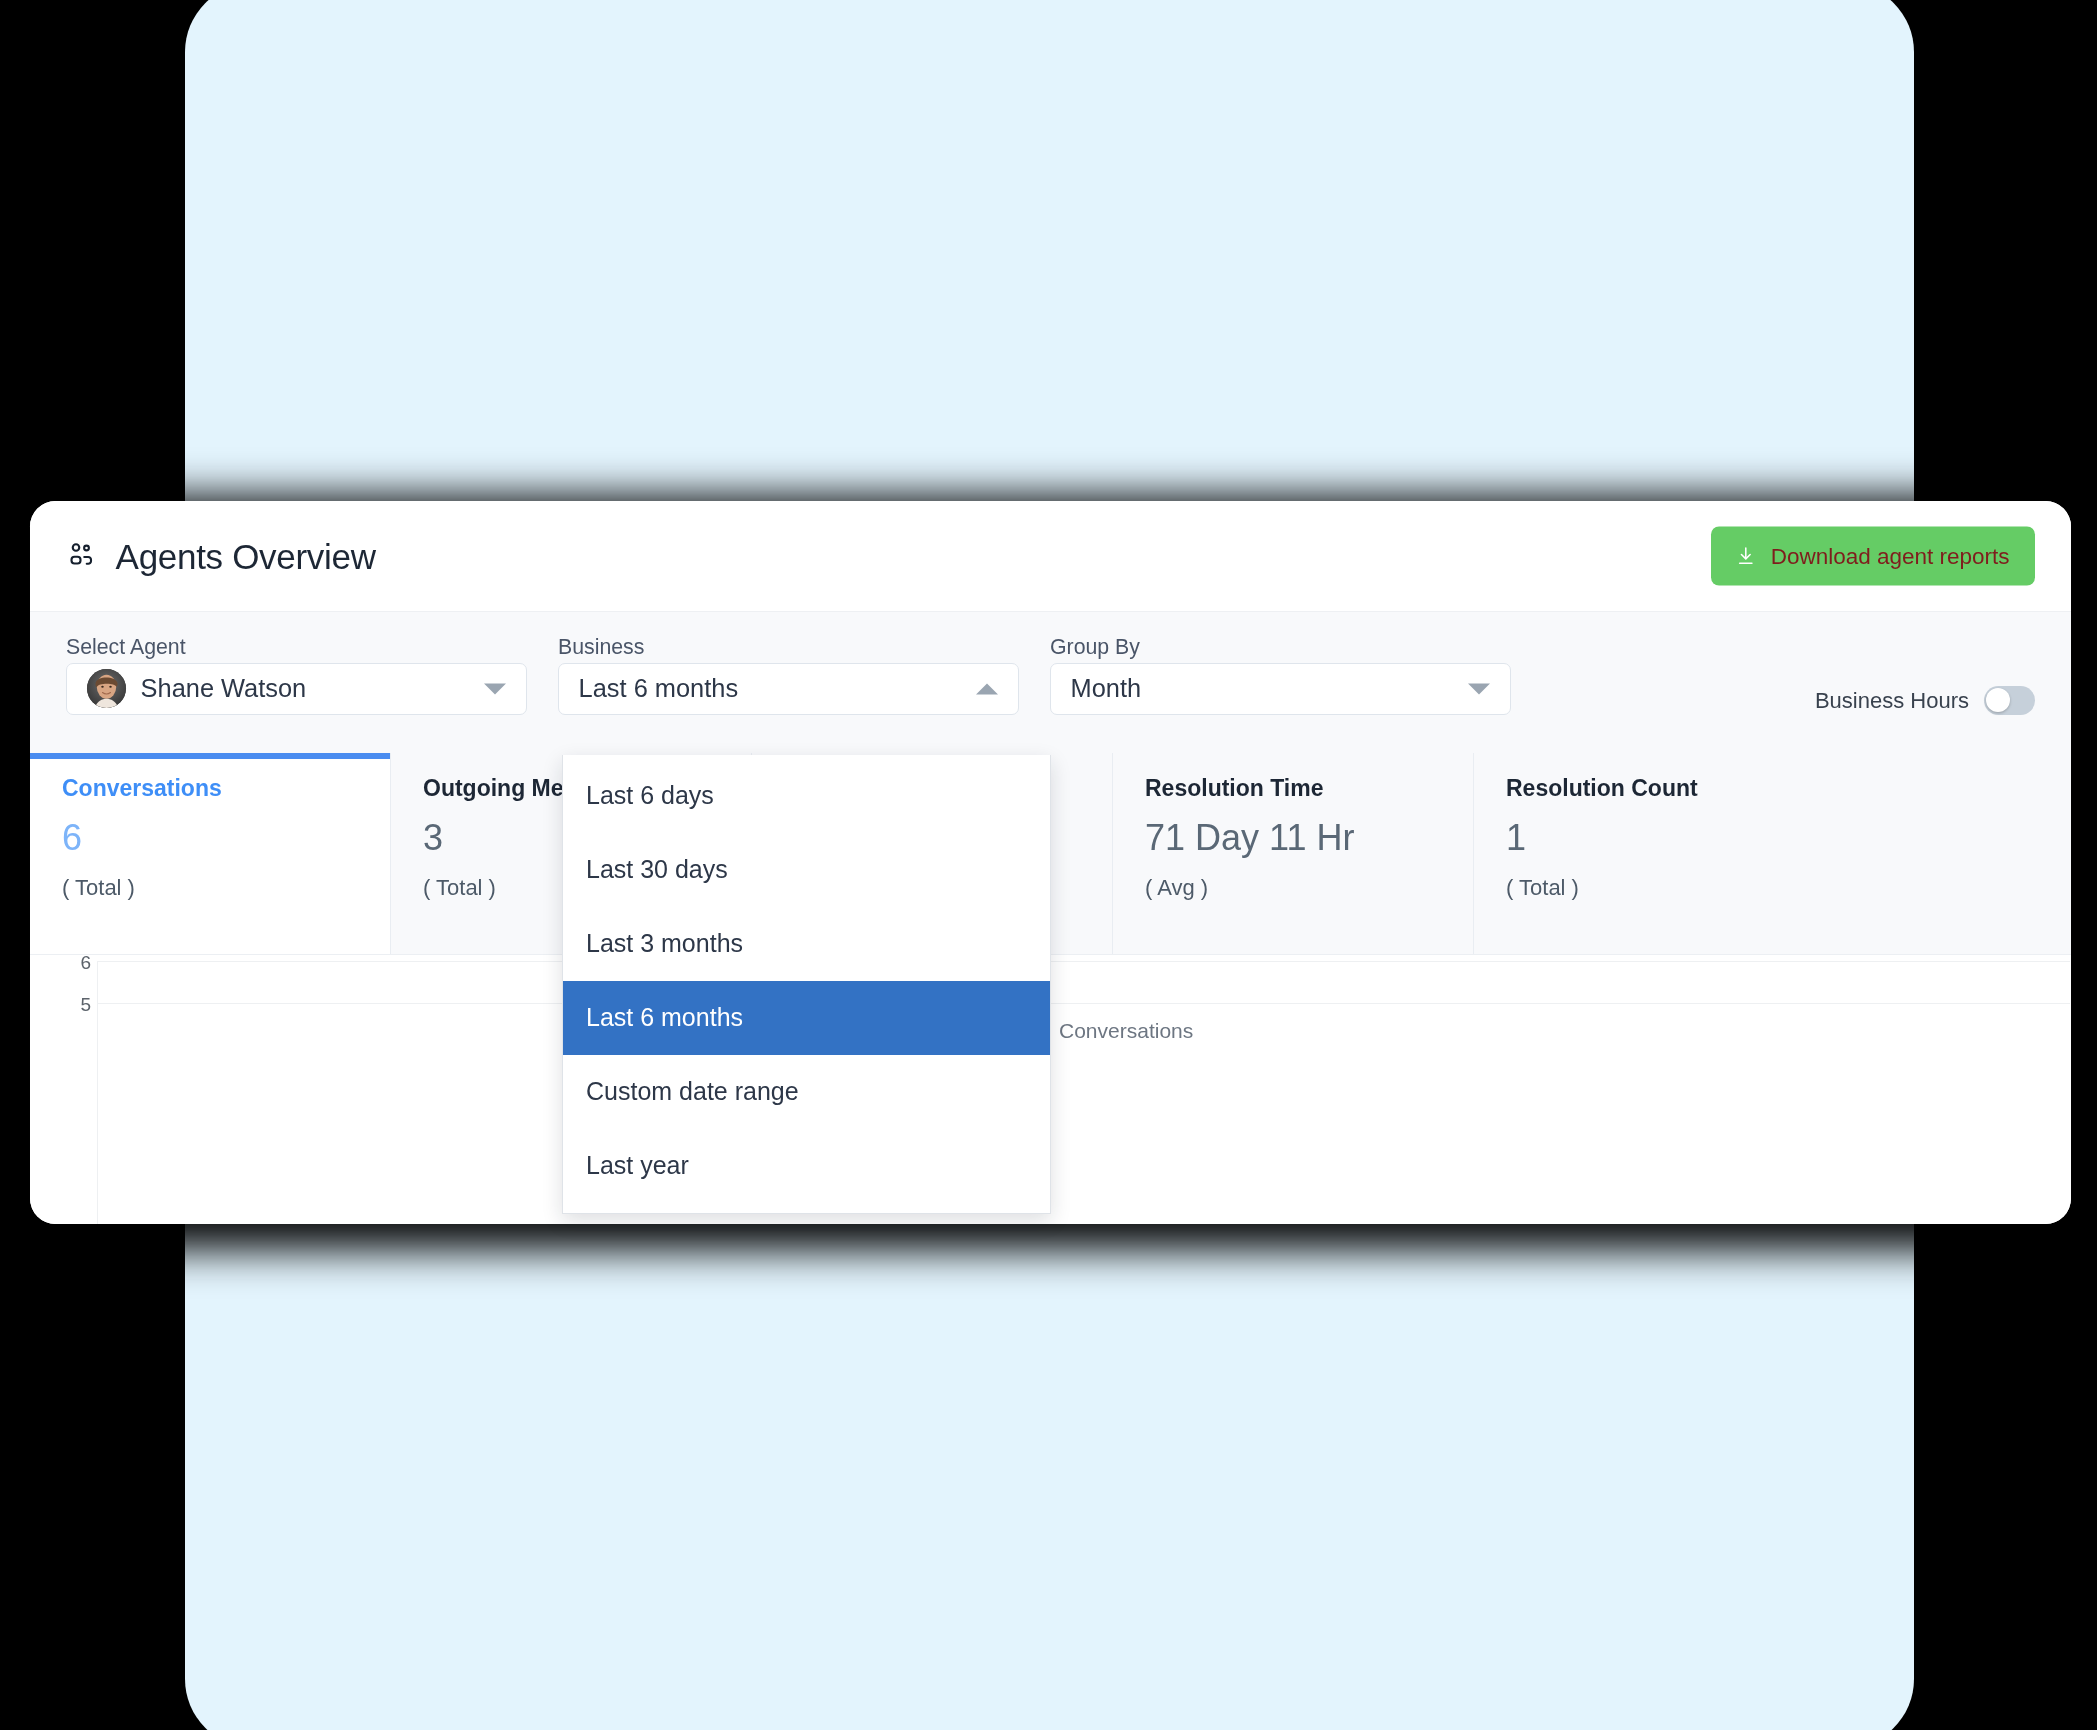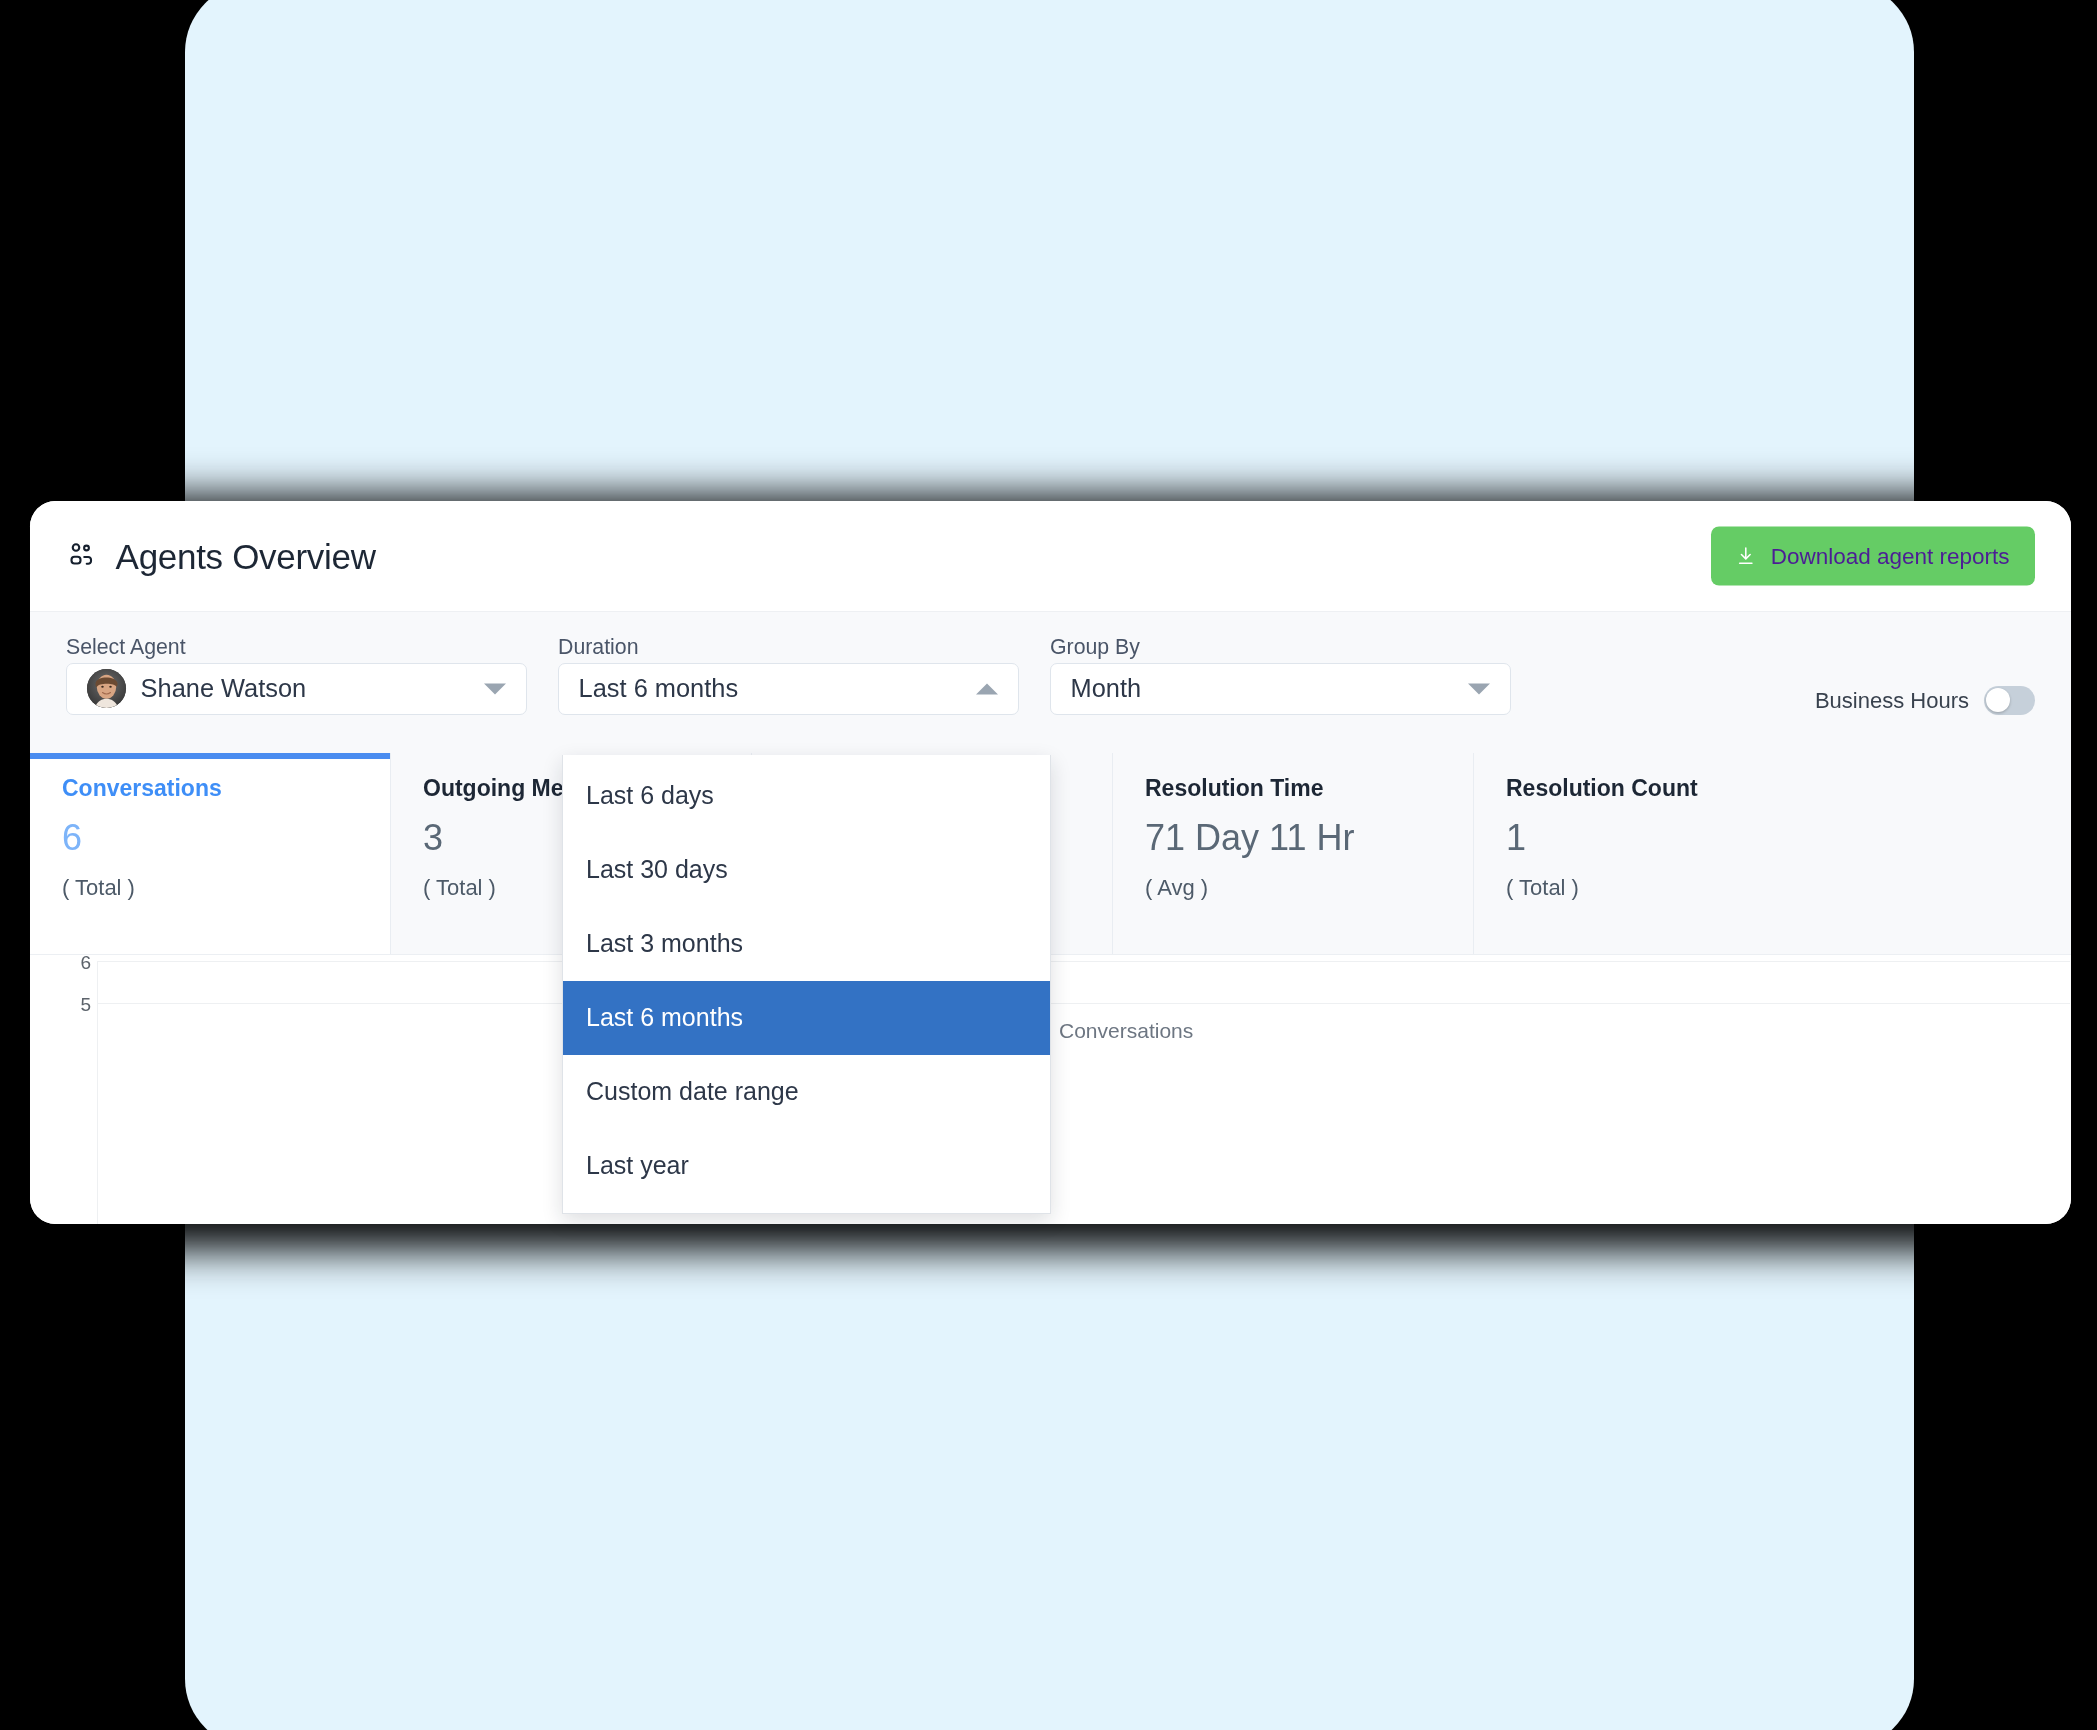--- a/index.html
+++ b/index.html
@@ -57,21 +57,21 @@
     transform: translateY(-50%);
     height: 59px;
     display: flex; align-items: center; gap: 15px;
     background: #65cc65;
     border: none;
     border-radius: 8px;
     padding: 0 25.4px;
     cursor: pointer;
   }
   .download-btn .dl-label {
-    color: #4c1d95;
+    color: #7f1d1d;
     font-size: 22.5px;
     font-weight: 400;
     white-space: nowrap;
   }
   .dl-icon { width: 19.6px; height: 21px; display: block; color: #fff; flex: none; }
 
   
   .filter-bar {
     position: relative;
     background: #f8f9fb;
@@ -321,21 +321,21 @@
               </svg>
             </span>
             <span class="select-value">Shane Watson</span>
             <span class="caret down"></span>
           </div>
         </div>
 
         <div class="gap-cell"></div>
 
         <div class="filter-group">
-          <span class="filter-label">Duration</span>
+          <span class="filter-label">Business</span>
           <div class="select-box w-duration">
             <span class="select-value">Last 6 months</span>
             <span class="caret up"></span>
           </div>
         </div>
 
         <div class="gap-cell"></div>
 
         <div class="filter-group">
           <span class="filter-label">Group By</span>

